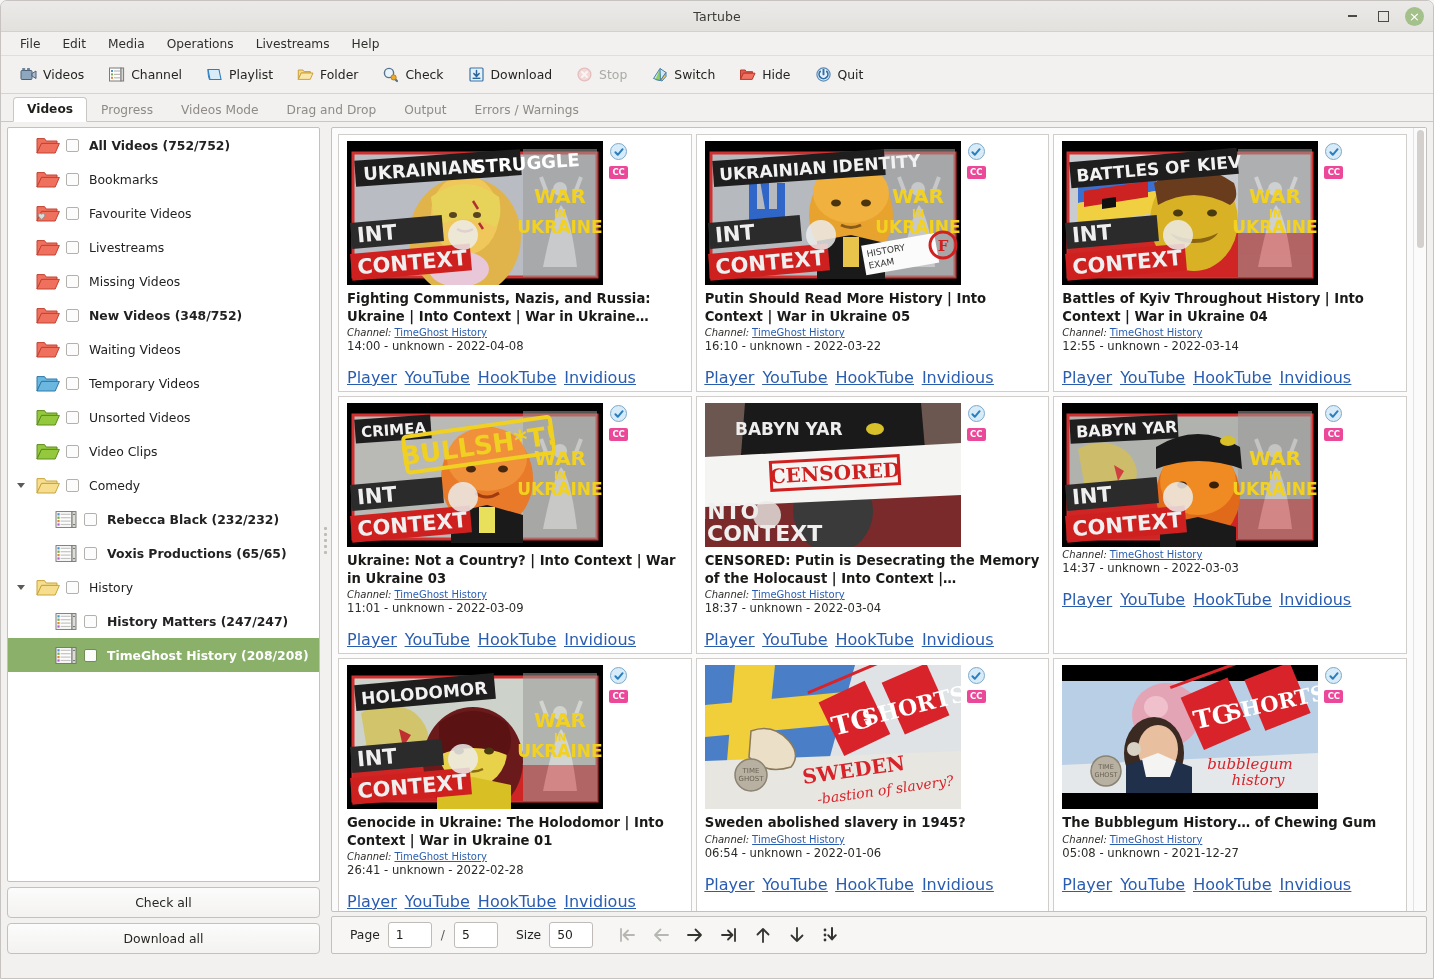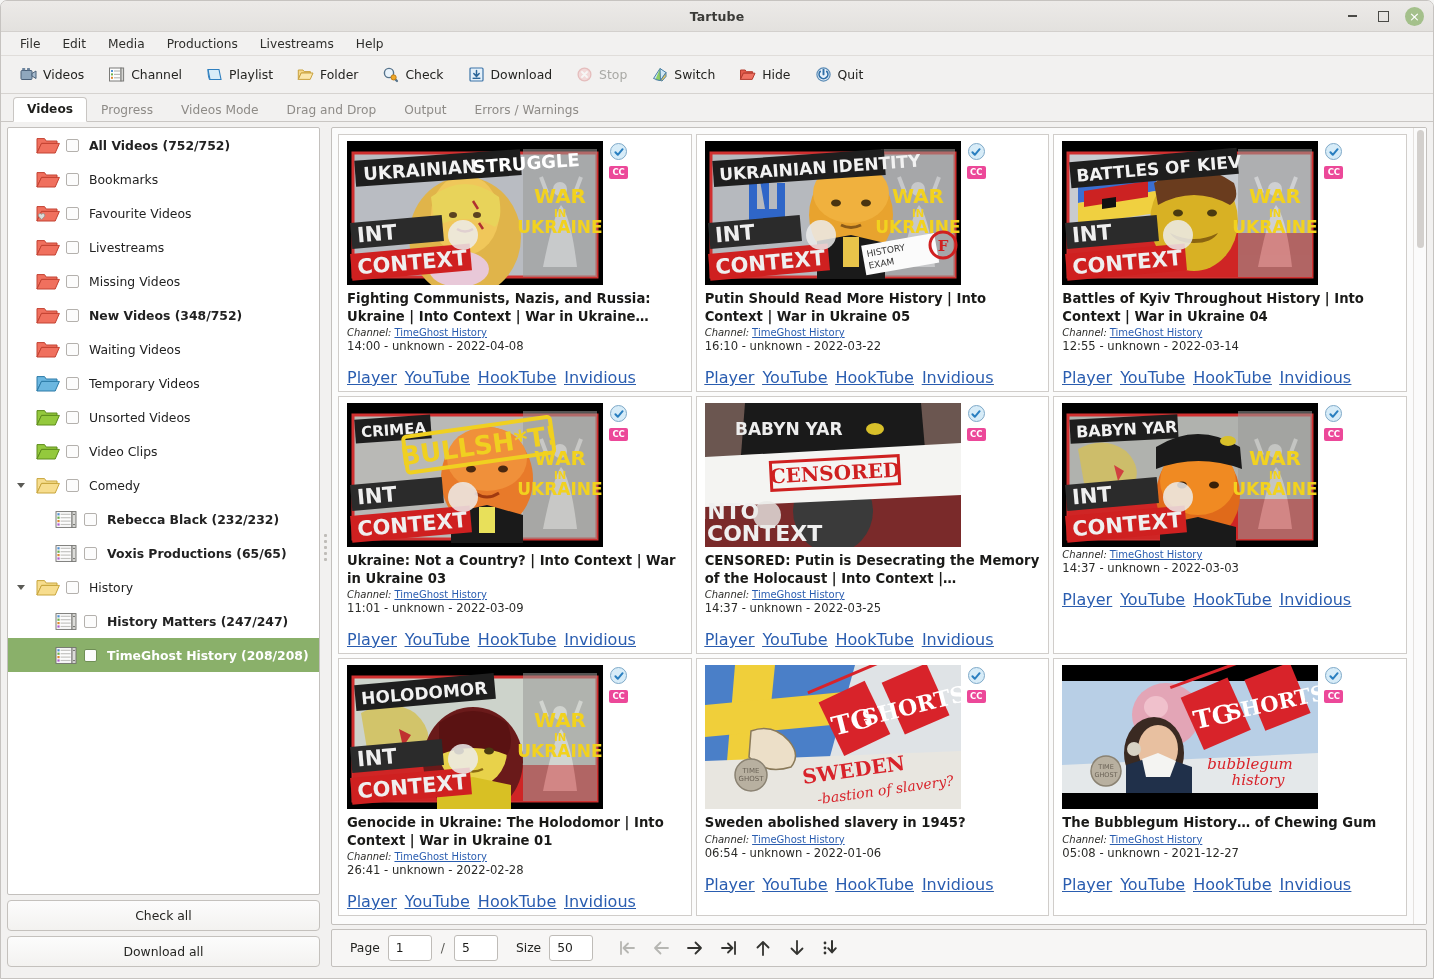--- a/index.html
+++ b/index.html
@@ -24,21 +24,21 @@
   #titlebar {
     height: 31px; flex: 0 0 31px;
     background: linear-gradient(to bottom,#eceae8,#e3e1de);
     border-bottom: 1px solid #d3d0cd;
     border-radius: 6px 6px 0 0;
     display: flex; align-items: center;
     position: relative;
   }
   #title-text {
     position: absolute; left: 0; right: 0; text-align: center;
-    font-size: 12.5px; color: #3b3b38; font-weight: bold;
+    font-size: 12.5px; color: #3b3b38; font-weight: normal;
     letter-spacing: .1px;
   }
   #win-controls {
     margin-left: auto; margin-right: 9px;
     display: flex; align-items: center; gap: 13px; z-index: 2;
   }
   .wc { width: 18px; height: 18px; display:flex; align-items:center; justify-content:center;
         color:#4a4a46; font-size: 12px; }
   .wc-min::before { content:""; display:block; width:9px; height:1.5px; background:#4a4a46; }
   .wc-max::before { content:""; display:block; width:9px; height:9px; border:1.4px solid #4a4a46; }
@@ -93,21 +93,21 @@
     position: relative; top: 1px;
   }
   .tab.active {
     color: #1f1f1c; background: #ffffff;
     border: 1px solid #c9c6c3; border-bottom: 1px solid #ffffff;
     border-radius: 4px 4px 0 0; font-weight: bold;
   }
 
   
   #bodyarea {
-    flex: 1 1 auto; display: flex; padding: 5px 6px 11px 6px; gap: 0px;
+    flex: 1 1 auto; display: flex; padding: 5px 6px 24px 6px; gap: 0px;
     background: #f2f1f0; min-height: 0;
   }
 
   
   #sidebar {
     width: 313px; flex: 0 0 313px;
     display: flex; flex-direction: column; gap: 5px;
     min-height: 0;
   }
   #tree {
@@ -241,21 +241,21 @@
       <div class="wc wc-min"></div>
       <div class="wc wc-max"></div>
       <div class="wc-close">×</div>
     </div>
   </div>
 
   <div id="menubar">
       <div class="menu-item">File</div>
       <div class="menu-item">Edit</div>
       <div class="menu-item">Media</div>
-      <div class="menu-item">Productions</div>
+      <div class="menu-item">Operations</div>
       <div class="menu-item">Livestreams</div>
       <div class="menu-item">Help</div>
     </div>
 
   <div id="toolbar">
       <div class="tb-btn">
         <span class="tb-ico"><svg xmlns="http://www.w3.org/2000/svg" width="17" height="17" viewBox="0 0 17 17">
             <g opacity="1">
               <rect x="1" y="4.5" width="11" height="9" rx="1" fill="#8fa7bd" stroke="#4a6079" stroke-width="1"></rect>
               <path d="M12 7.5 L16 5 L16 12.5 L12 10 Z" fill="#a8bdd0" stroke="#4a6079" stroke-width="1"></path>
@@ -843,21 +843,21 @@
                   <div class="vc-check">
                     <svg xmlns="http://www.w3.org/2000/svg" width="12" height="12" viewBox="0 0 12 12">
                       <path d="M2.4 6.2 L4.8 8.8 L9.6 3.2" fill="none" stroke="#2a7fc0" stroke-width="2" stroke-linecap="round" stroke-linejoin="round"></path>
                     </svg>
                   </div>
                   <div class="vc-cc">CC</div>
                 </div>
               </div>
               <div class="vc-title">CENSORED: Putin is Desecrating the Memory of the Holocaust | Into Context |…</div>
               <div class="vc-chan"><em>Channel:</em><a href="#">TimeGhost History</a></div>
-              <div class="vc-meta">14:37  -  unknown  -  2022-03-25</div>
+              <div class="vc-meta">18:37  -  unknown  -  2022-03-04</div>
               <div class="vc-links"><a href="#">Player</a><a href="#">YouTube</a><a href="#">HookTube</a><a href="#">Invidious</a></div>
             </div>
             <div class="vcard">
               <div class="vc-top">
                 <div class="vc-thumb"><svg xmlns="http://www.w3.org/2000/svg" width="256" height="144" viewBox="0 0 256 144">
                     <rect x="0" y="0" width="256" height="144" fill="#000"></rect>
                     <rect x="6" y="12" width="244" height="124" fill="#b0b2ae" stroke="#d03030" stroke-width="3"></rect>
                     <rect x="6" y="96" width="244" height="40" fill="#cf2525"></rect>
                     <g opacity=".55">
                       <rect x="176" y="8" width="74" height="128" fill="#9a9a98"></rect>

